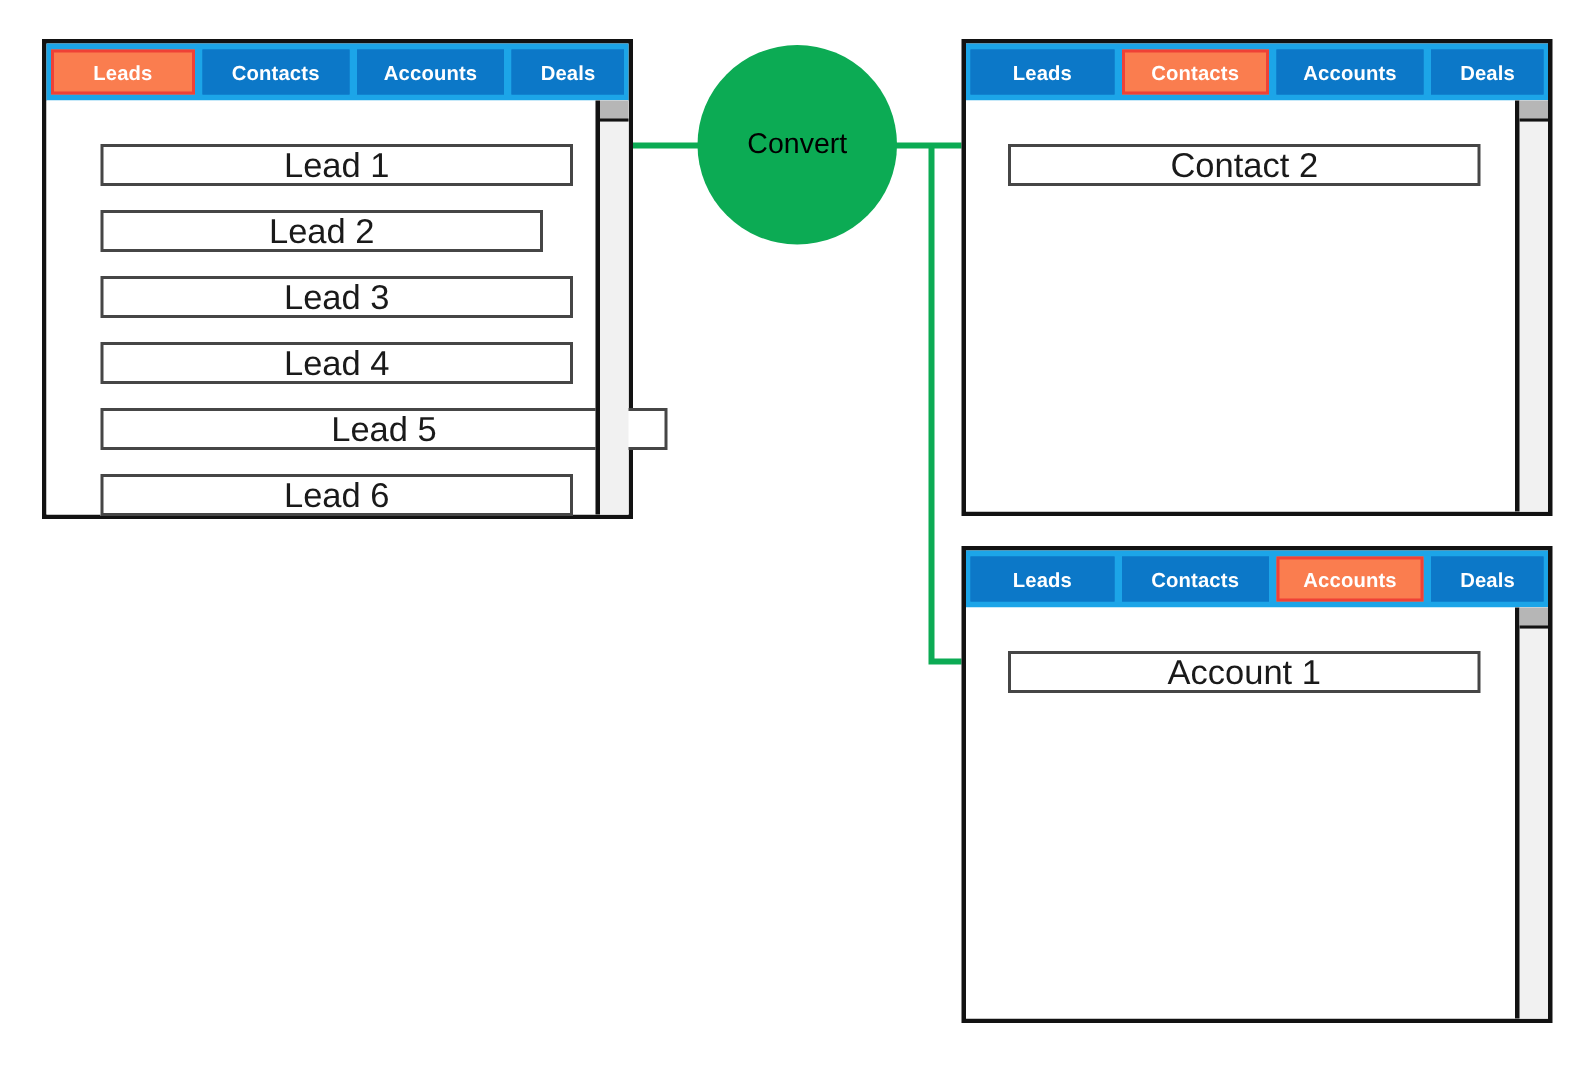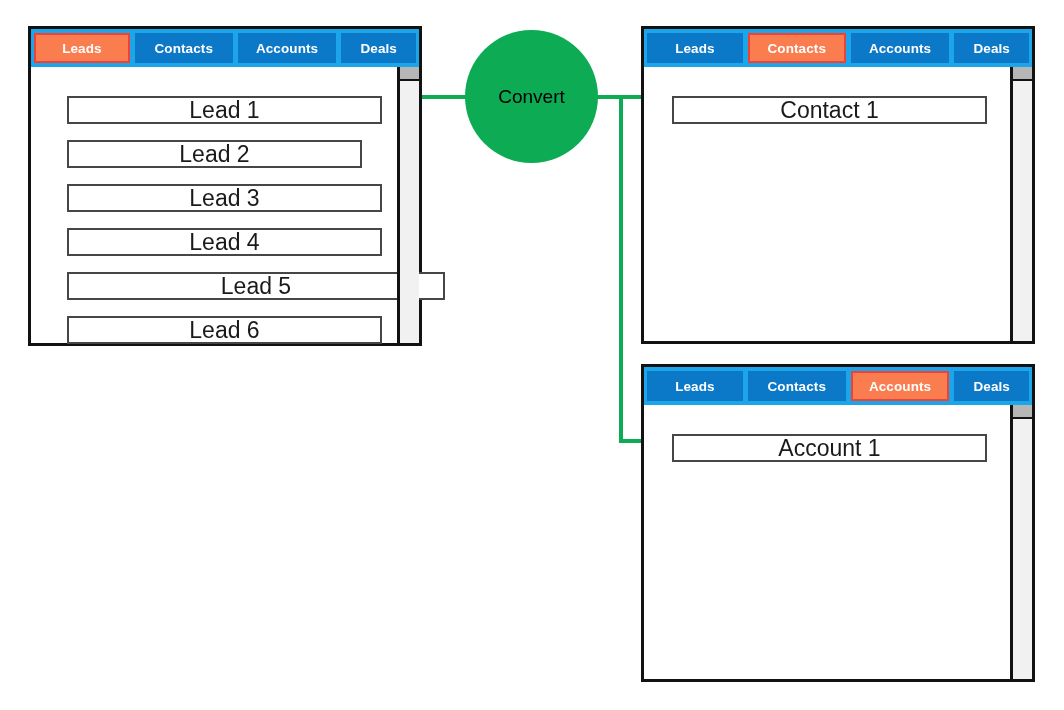--- a/index.html
+++ b/index.html
@@ -213,21 +213,21 @@
       <div class="tab tab-accounts">
         <span>Accounts</span>
       </div>
       <div class="tab tab-deals">
         <span>Deals</span>
       </div>
     </div>
 
     <div class="panel-body">
       <div class="record" style="left:28px; top:29px; width:315px; height:28px;">
-        <span>Contact 1</span>
+        <span>Contact 2</span>
       </div>
     </div>
 
     <div class="scrollbar">
       <div class="scrollbar-thumb"></div>
     </div>
   </div>
 
   <div class="panel" style="left:641px; top:364px; width:394px; height:318px;">
     <div class="tabbar">

